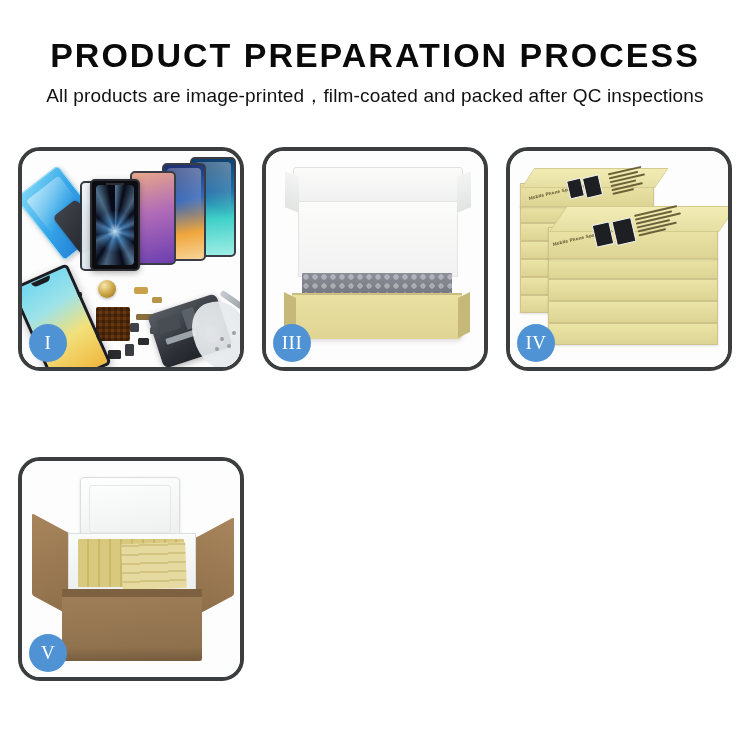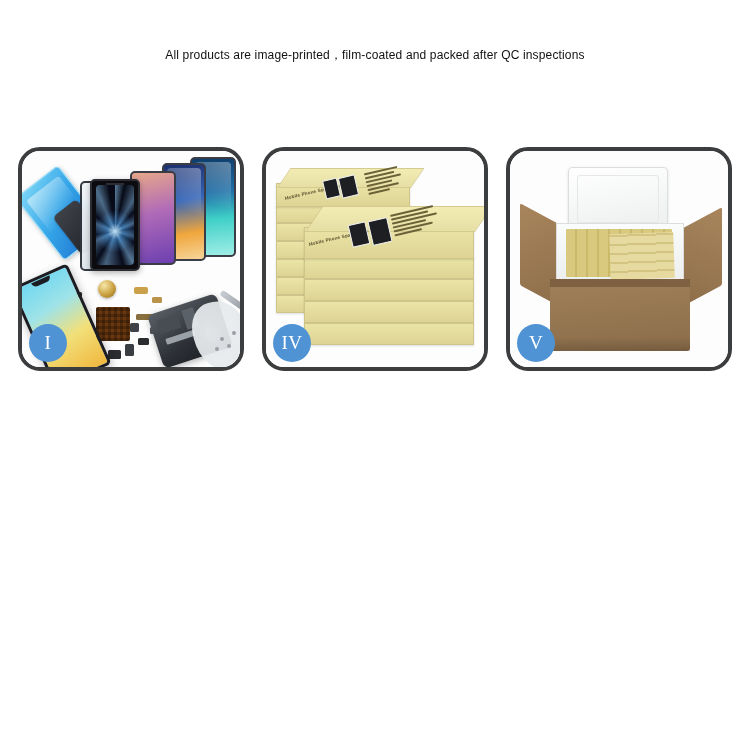--- a/index.html
+++ b/index.html
@@ -16,21 +16,21 @@
   .title{
     font-size:34px;
     font-weight:700;
     letter-spacing:2.0px;
     color:#0a0a0a;
     line-height:1.05;
     white-space:nowrap;
   }
   .subtitle{
     margin-top:9px;
-    font-size:12px;
+    font-size:19px;
     font-weight:400;
     color:#111111;
     letter-spacing:.15px;
     white-space:nowrap;
   }
 
   
   .grid{
     position:absolute;
     left:18px;top:147px;
@@ -395,20 +395,21 @@
     position:absolute;left:100px;top:40px;width:2px;height:136px;
     background:rgba(105,84,58,.5);
   }
 </style>
 </head>
 <body>
 
 <div class="page">
 
   <div class="header">
+    <div class="title">PRODUCT PREPARATION PROCESS</div>
     <div class="subtitle">All products are image-printed，film-coated and packed after QC inspections</div>
   </div>
 
   <div class="grid">
 
     <div class="panel p1">
       <div class="stage">
         <div class="ph ph-blue"></div>
         <div class="ph ph-blue-sm"></div>
         <div class="ph ph-glass"></div>
@@ -445,20 +446,32 @@
         <div class="tool"></div>
         <div class="screw s1"></div>
         <div class="screw s2"></div>
         <div class="screw s3"></div>
         <div class="screw s4"></div>
       </div>
       <div class="badge">I</div>
     </div>
 
 
+    <div class="panel">
+      <div class="stage">
+        <div class="box3">
+          <div class="lid"></div>
+          <div class="foam"></div>
+          <div class="inner"></div>
+          <div class="rim"></div>
+          <div class="tray"></div>
+        </div>
+      </div>
+      <div class="badge">III</div>
+    </div>
 
     <div class="panel">
       <div class="stage">
         <div class="stack">
 
           <div class="sbox" style="left:2px;top:40px;width:100px;height:16px;"></div>
           <div class="sbox" style="left:2px;top:58px;width:100px;height:16px;"></div>
           <div class="sbox" style="left:2px;top:76px;width:100px;height:16px;"></div>
           <div class="sbox" style="left:2px;top:94px;width:100px;height:16px;"></div>
           <div class="sbox" style="left:2px;top:112px;width:100px;height:16px;"></div>

